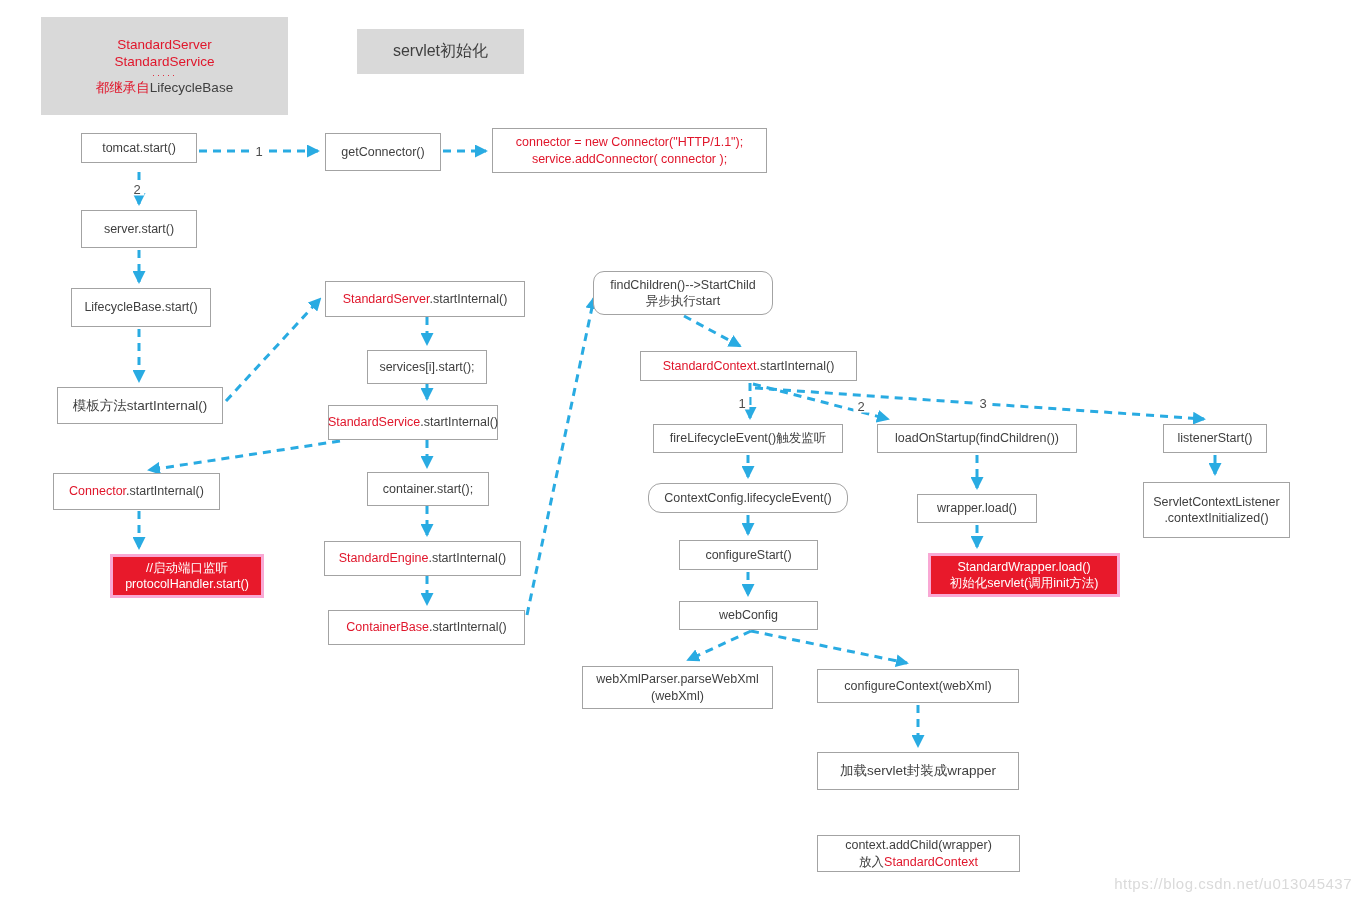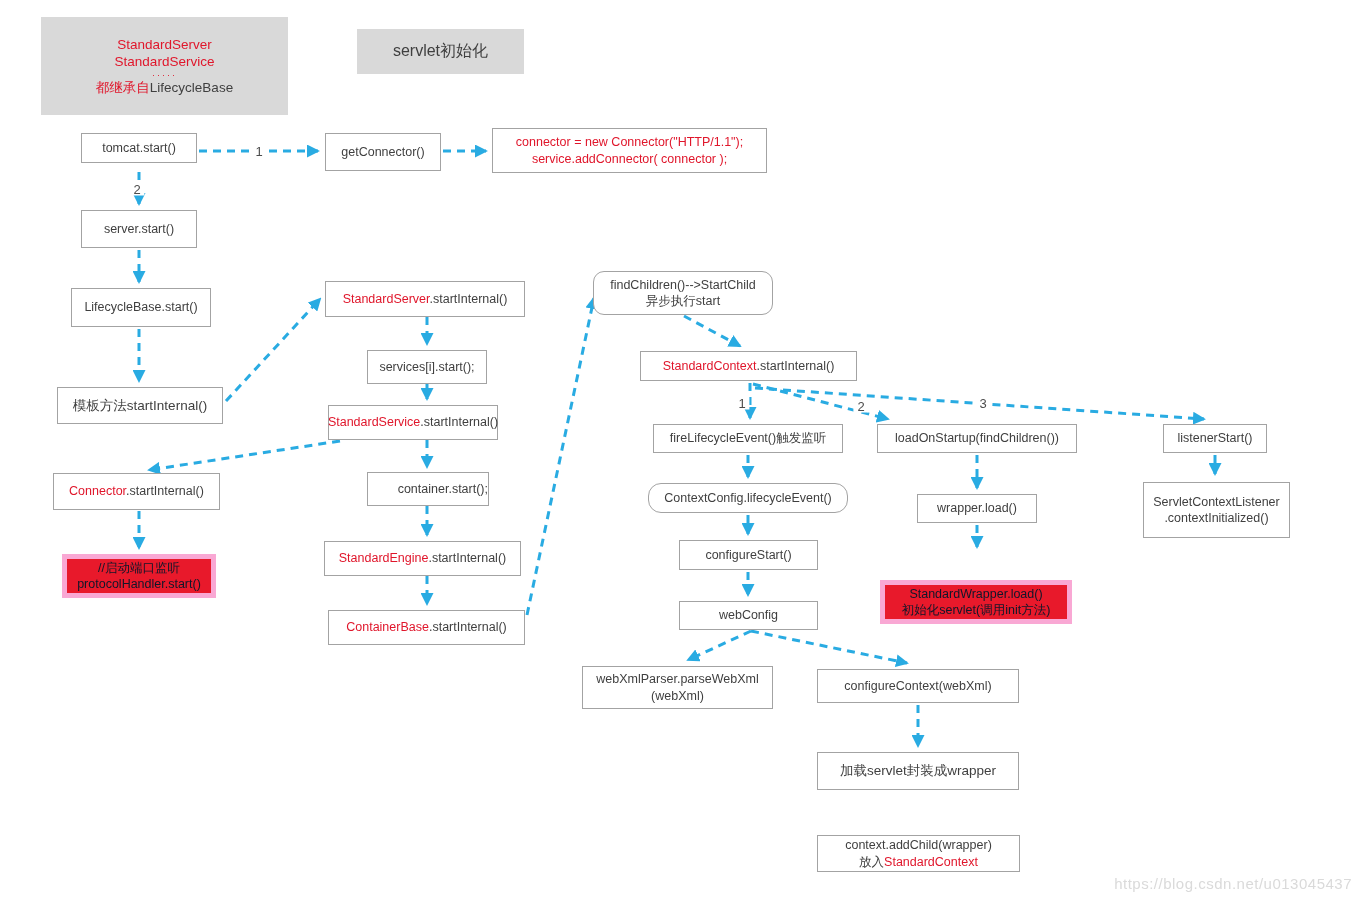--- a/index.html
+++ b/index.html
@@ -7,21 +7,21 @@
   .canvas{position:relative;width:1364px;height:897px;background:#ffffff;overflow:hidden;}
   svg.arrows{position:absolute;left:0;top:0;width:1364px;height:897px;z-index:1;}
   .node{
     position:absolute;box-sizing:border-box;z-index:2;
     background:#ffffff;border:1px solid #a3a3a3;color:#3f3f3f;
     font-size:12.5px;line-height:1.3;text-align:center;
     display:flex;flex-direction:column;align-items:center;justify-content:center;
     white-space:nowrap;
   }
   .node.gray{background:#d9d9d9;border:none;}
-  .node.redbg{background:#e8192b;border:5px solid #f9a8d4;color:#0f172a;}
+  .node.redbg{background:#e8192b;border:3px solid #f9a8d4;color:#ffffff;margin-left:48px;}
   .red{color:#e0162b;}
   .dots{font-size:9px;letter-spacing:2px;line-height:0.9;}
   .edge-label{
     position:absolute;z-index:3;transform:translate(-50%,-50%);
     background:#ffffff;color:#4d4d4d;font-size:13px;padding:0 4px;line-height:1;
   }
   .watermark{
     position:absolute;right:12px;bottom:5px;z-index:2;
     color:#dadada;font-size:15px;letter-spacing:0.5px;
   }
@@ -126,21 +126,21 @@
   <div class="node" style="left:367px;top:350px;width:120px;height:34px;">
     <span>services[i].start();</span>
   </div>
 
   <div class="node" style="left:328px;top:405px;width:170px;height:35px;">
     <div>
       <span class="red">StandardService</span><span>.startInternal()</span>
     </div>
   </div>
 
-  <div class="node" style="left:367px;top:472px;width:122px;height:34px;align-items:flex-end;">
+  <div class="node" style="left:367px;top:472px;width:122px;height:34px;">
     <span>container.start();</span>
   </div>
 
   <div class="node" style="left:324px;top:541px;width:197px;height:35px;">
     <div>
       <span class="red">StandardEngine</span><span>.startInternal()</span>
     </div>
   </div>
 
   <div class="node" style="left:328px;top:610px;width:197px;height:35px;">
@@ -181,21 +181,21 @@
   </div>
 
   <div class="node" style="left:679px;top:601px;width:139px;height:29px;">
     <span>webConfig</span>
   </div>
 
   <div class="node" style="left:917px;top:494px;width:120px;height:29px;">
     <span>wrapper.load()</span>
   </div>
 
-  <div class="node redbg" style="left:880px;top:580px;width:192px;height:44px;">
+  <div class="node redbg" style="left:880px;top:553px;width:192px;height:44px;">
     <div>StandardWrapper.load()</div>
     <div>初始化servlet(调用init方法)</div>
   </div>
 
   <div class="node" style="left:1143px;top:482px;width:147px;height:56px;">
     <div>ServletContextListener</div>
     <div>.contextInitialized()</div>
   </div>
 
   <div class="node" style="left:582px;top:666px;width:191px;height:43px;">

